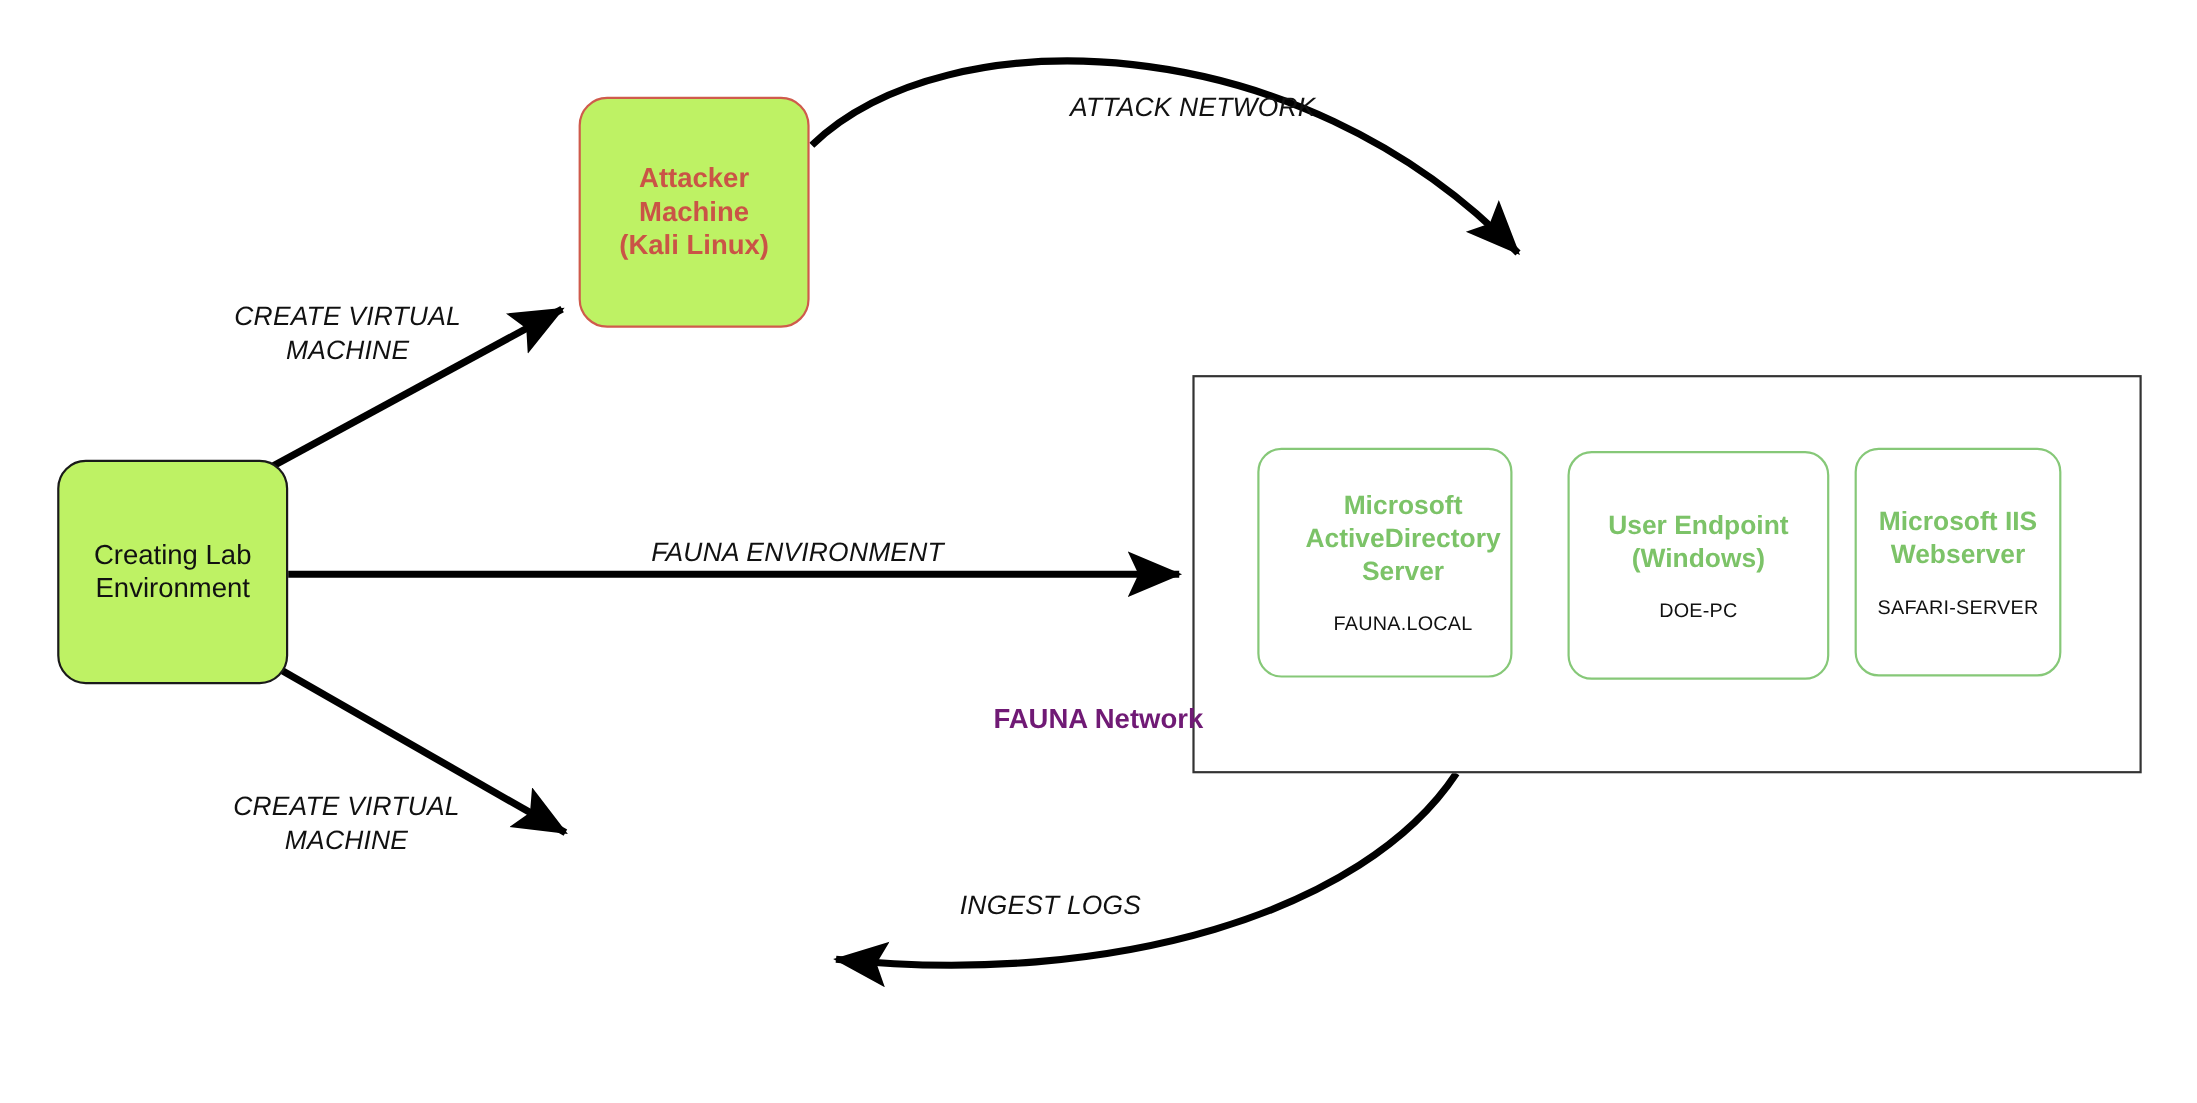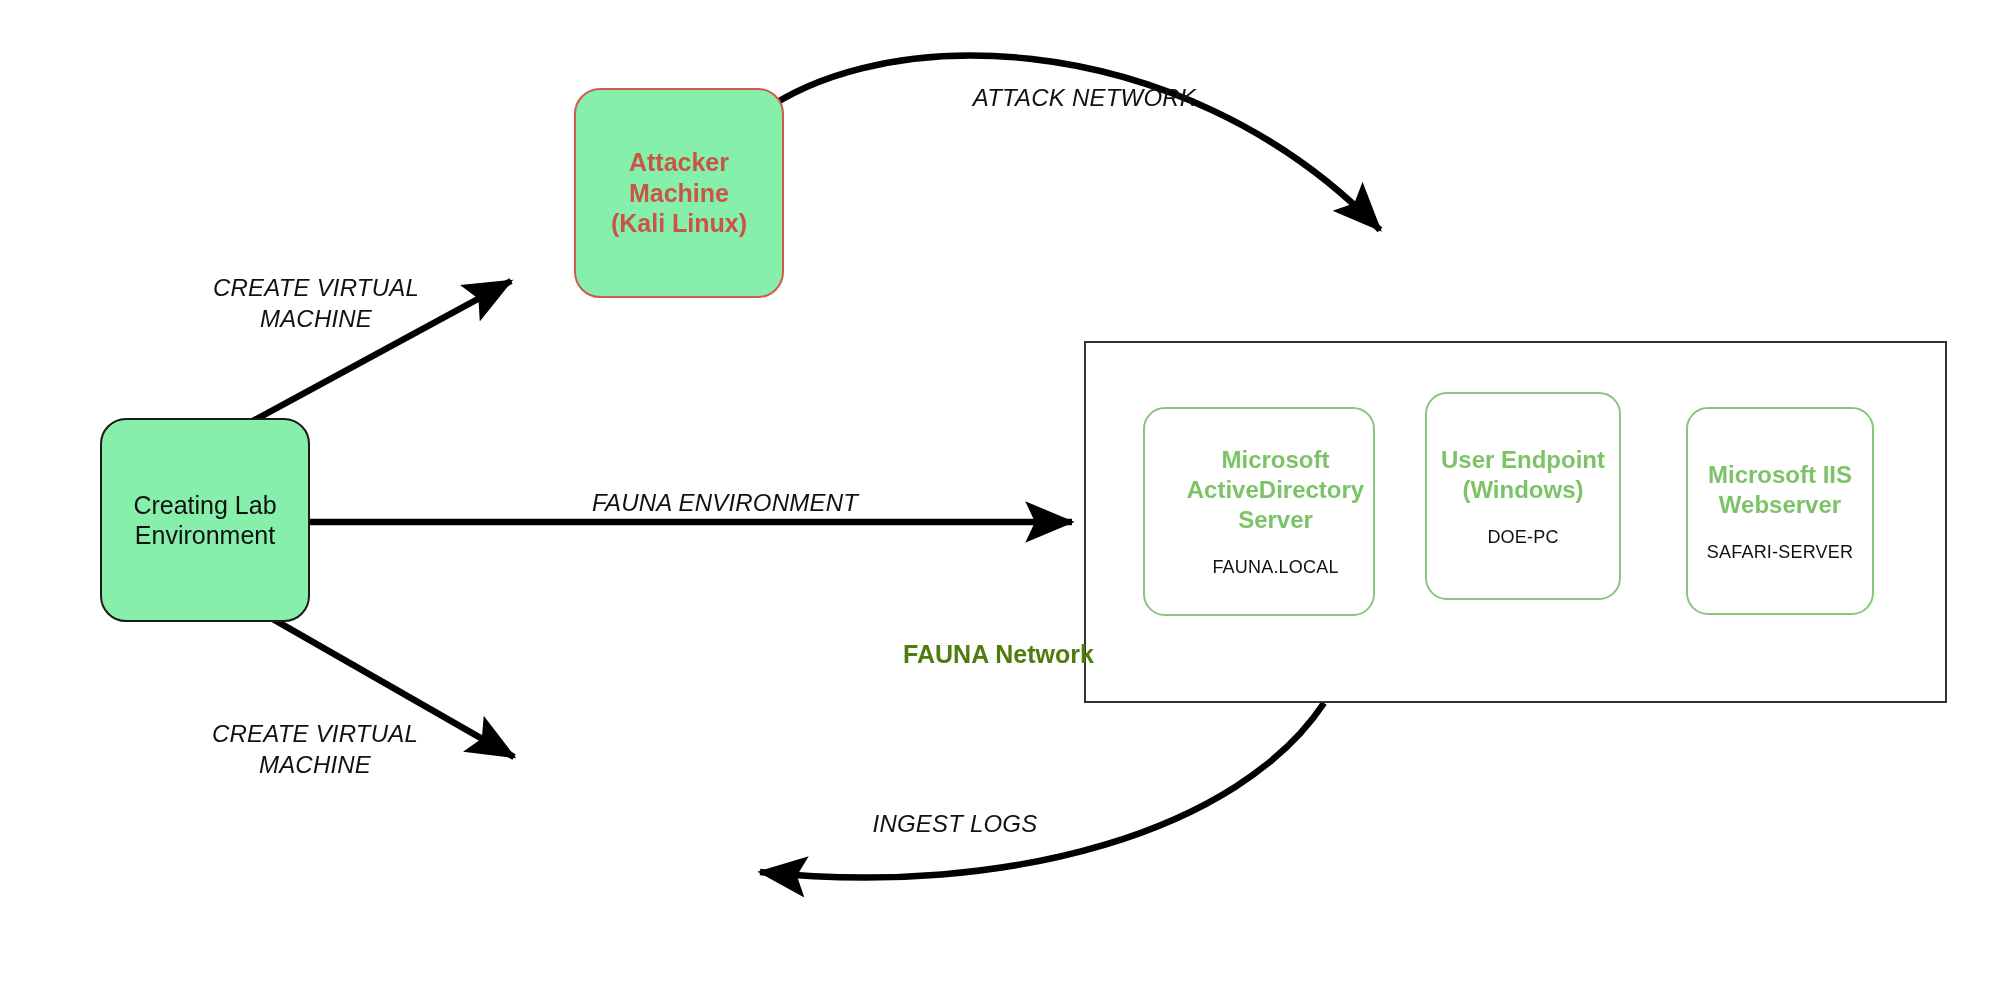--- a/index.html
+++ b/index.html
@@ -24,29 +24,28 @@
     top: 0;
     width: 1997px;
     height: 1003px;
     pointer-events: none;
   }
 
   
   .node {
     position: absolute;
     box-sizing: border-box;
-    background: #86efac;
+    background: #bef264;
     border-radius: 22px;
     display: flex;
     flex-direction: column;
     align-items: center;
     justify-content: center;
     text-align: center;
     line-height: 1.22;
-    margin-left: 48px;
   }
 
   #node-lab {
     left: 52px;
     top: 418px;
     width: 210px;
     height: 204px;
     border: 2.6px solid #1a1a1a;
     color: #111111;
     font-size: 25px;
@@ -90,21 +89,21 @@
     background: #ffffff;
   }
   #fauna-network-label {
     position: absolute;
     left: 0;
     right: 0;
     top: 640px;
     text-align: center;
     font-size: 25px;
     font-weight: bold;
-    color: #4d7c0f;
+    color: #701a75;
   }
 
   .asset {
     position: absolute;
     box-sizing: border-box;
     background: #ffffff;
     border: 2px solid #86c878;
     border-radius: 22px;
     display: flex;
     flex-direction: column;
@@ -120,21 +119,21 @@
   }
   .asset-host {
     margin-top: 22px;
     color: #111111;
     font-size: 18px;
     font-weight: normal;
     letter-spacing: 0.2px;
   }
 
   #asset-0 { left: 1143px; top: 407px; width: 232px; height: 209px; padding-left: 33px; }
-  #asset-1 { left: 1425px; top: 392px; width: 196px; height: 208px; }
+  #asset-1 { left: 1425px; top: 410px; width: 238px; height: 208px; }
   #asset-2 { left: 1686px; top: 407px; width: 188px; height: 208px; }
 
   
   .edge-label {
     position: absolute;
     font-size: 24px;
     font-style: italic;
     color: #111111;
     text-align: center;
     line-height: 1.3;

